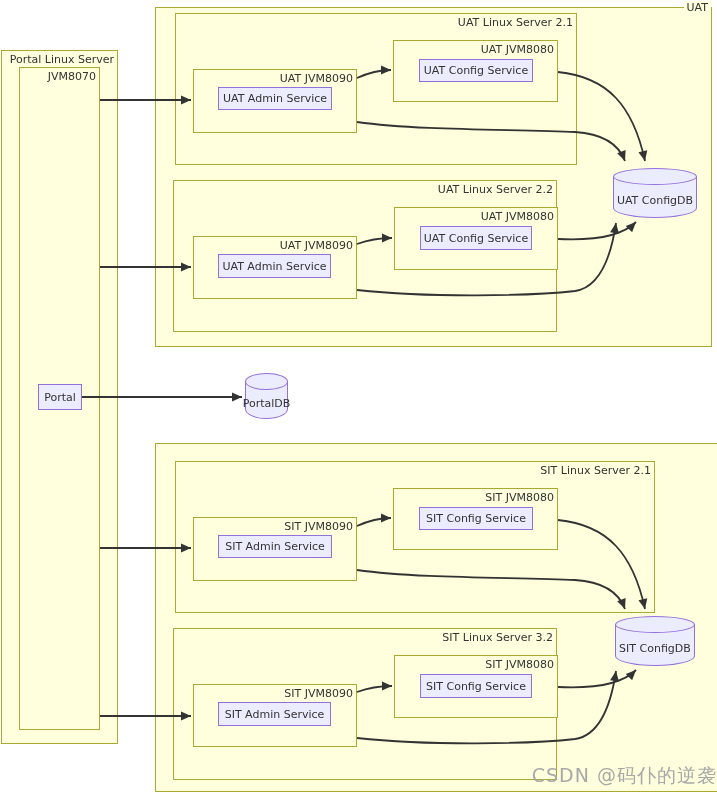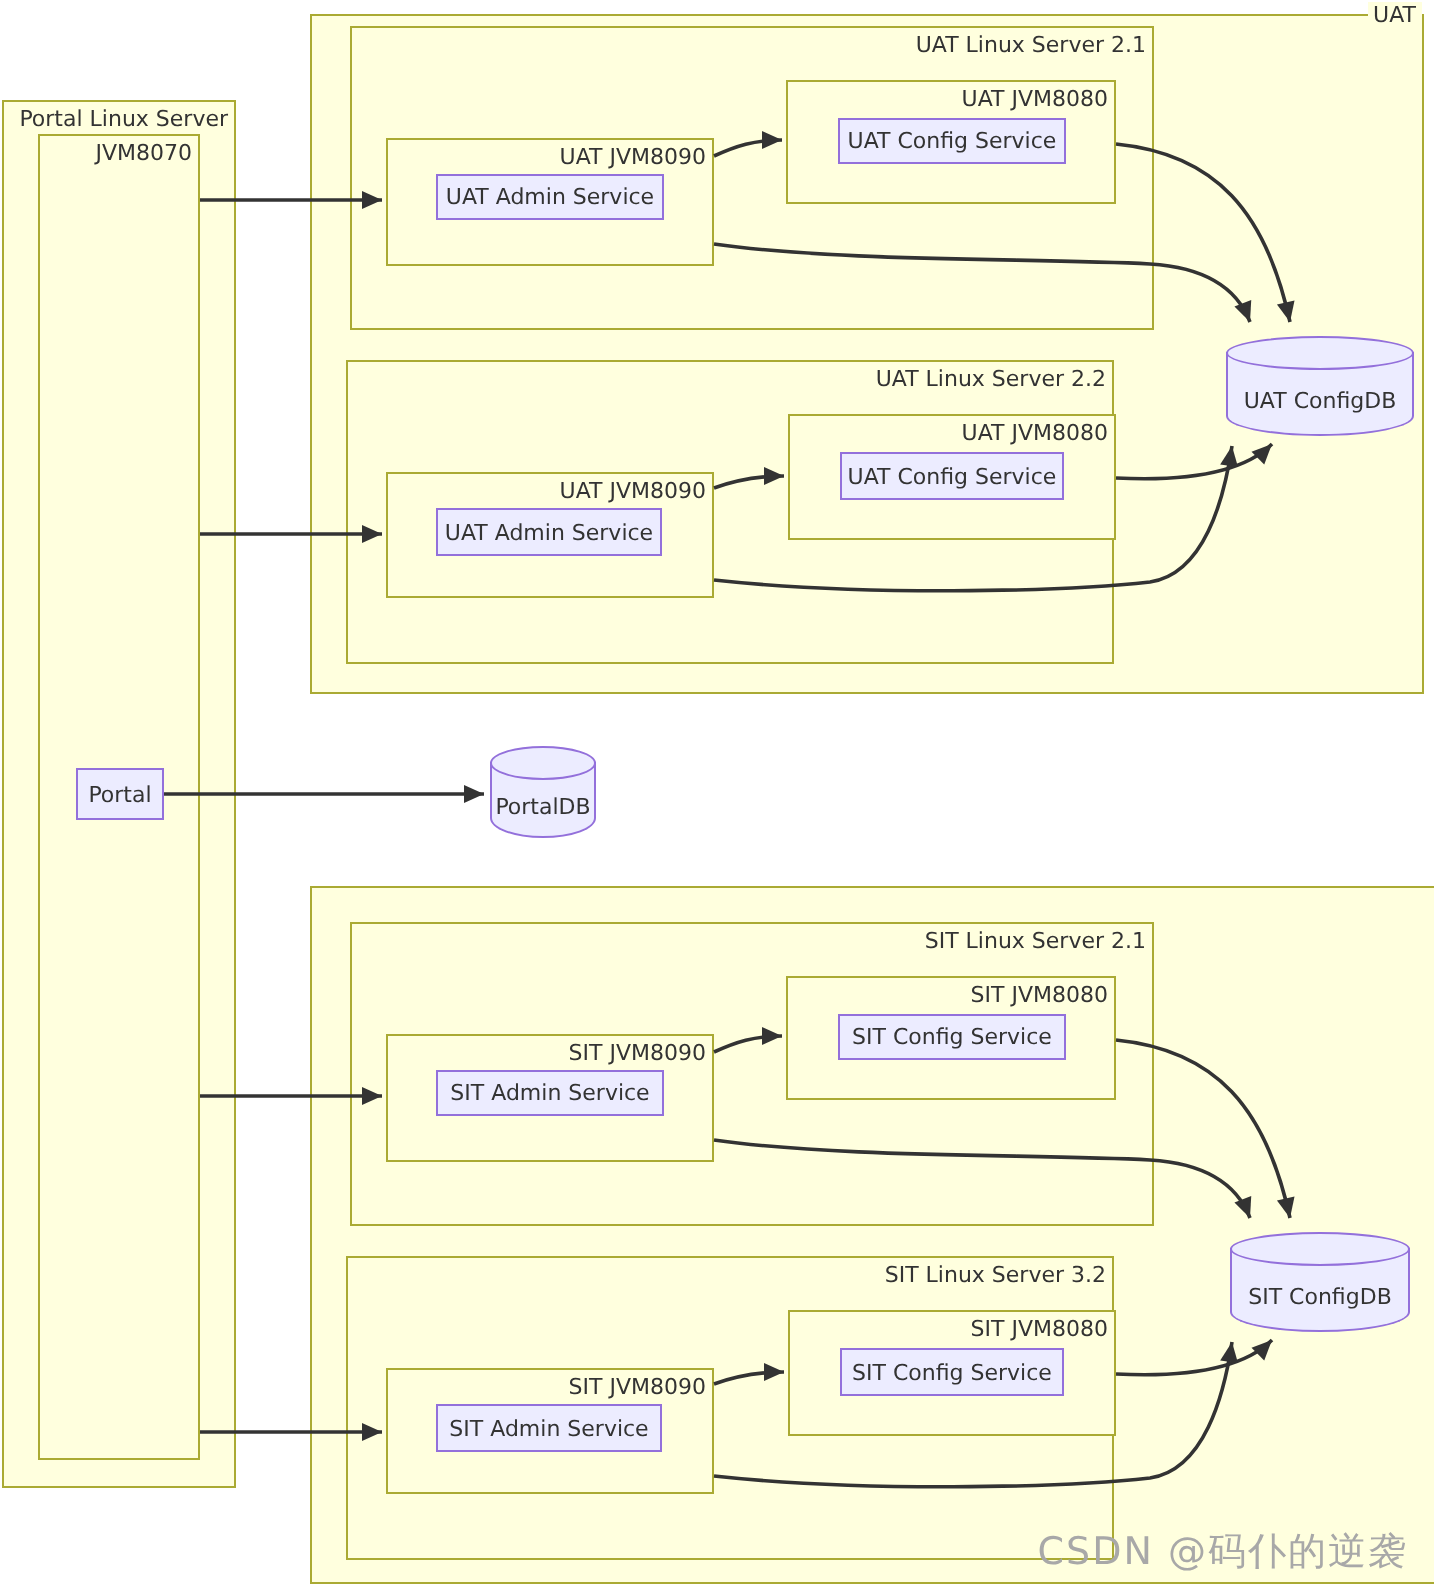--- a/index.html
+++ b/index.html
@@ -22,42 +22,42 @@
   .ttext{padding:0 3px;}
   .raised{top:-7px;}
   .raised .ttext{background:var(--container_fill,#ffffde);}
   .lnode{
     position:absolute;box-sizing:border-box;
     background:var(--node_fill,#ececff);
     border:1px solid var(--node_border,#9370db);
     display:flex;align-items:center;justify-content:center;
     white-space:nowrap;
   }
-  .cylinder{position:absolute;padding-left:10px;}
+  .cylinder{position:absolute;}
   .cyl-body{
     position:absolute;left:0;right:0;top:8px;bottom:0;box-sizing:border-box;
     background:var(--node_fill,#ececff);
     border:1px solid var(--node_border,#9370db);border-top:none;
     border-radius:0 0 50% 50% / 0 0 10px 10px;
   }
   .cyl-lid{
     position:absolute;left:0;right:0;top:0;height:17px;box-sizing:border-box;
     background:var(--node_fill,#ececff);
     border:1px solid var(--node_border,#9370db);
     border-radius:50%;
   }
   .cyl-label{
     position:absolute;left:0;right:0;top:14px;bottom:0;
     display:flex;align-items:center;justify-content:center;white-space:nowrap;
   }
   #edges{position:absolute;left:0;top:0;pointer-events:none;}
   #edges path.e{fill:none;stroke:var(--edge_color,#333);stroke-width:1.8;}
   #ah-path{fill:var(--edge_color,#333);}
   .watermark{
-    position:absolute;right:13px;top:763px;
+    position:absolute;right:0;top:763px;
     font-size:19px;color:var(--watermark_color,#a8a8a8);
     white-space:nowrap;letter-spacing:1px;
   }
 </style>
 </head>
 <body>
 
 <div id="canvas">
 
   <div class="ybox" style="left:1px;top:50px;width:117px;height:694px">
@@ -85,21 +85,21 @@
   <div class="ybox" style="left:193px;top:236px;width:164px;height:63px">
     <span class="btitle"><span class="ttext">UAT JVM8090</span></span>
   </div>
   <div class="ybox" style="left:394px;top:207px;width:164px;height:63px">
     <span class="btitle"><span class="ttext">UAT JVM8080</span></span>
   </div>
 
   <div class="ybox" style="left:155px;top:443px;width:627px;height:349px">
     <span class="btitle" style="top:6px"><span class="ttext">SIT</span></span>
   </div>
-  <div class="ybox" style="left:175px;top:461px;width:402px;height:152px">
+  <div class="ybox" style="left:175px;top:461px;width:480px;height:152px">
     <span class="btitle"><span class="ttext">SIT Linux Server 2.1</span></span>
   </div>
   <div class="ybox" style="left:193px;top:517px;width:164px;height:64px">
     <span class="btitle"><span class="ttext">SIT JVM8090</span></span>
   </div>
   <div class="ybox" style="left:393px;top:488px;width:165px;height:62px">
     <span class="btitle"><span class="ttext">SIT JVM8080</span></span>
   </div>
   <div class="ybox" style="left:173px;top:628px;width:384px;height:152px">
     <span class="btitle"><span class="ttext">SIT Linux Server 3.2</span></span>

